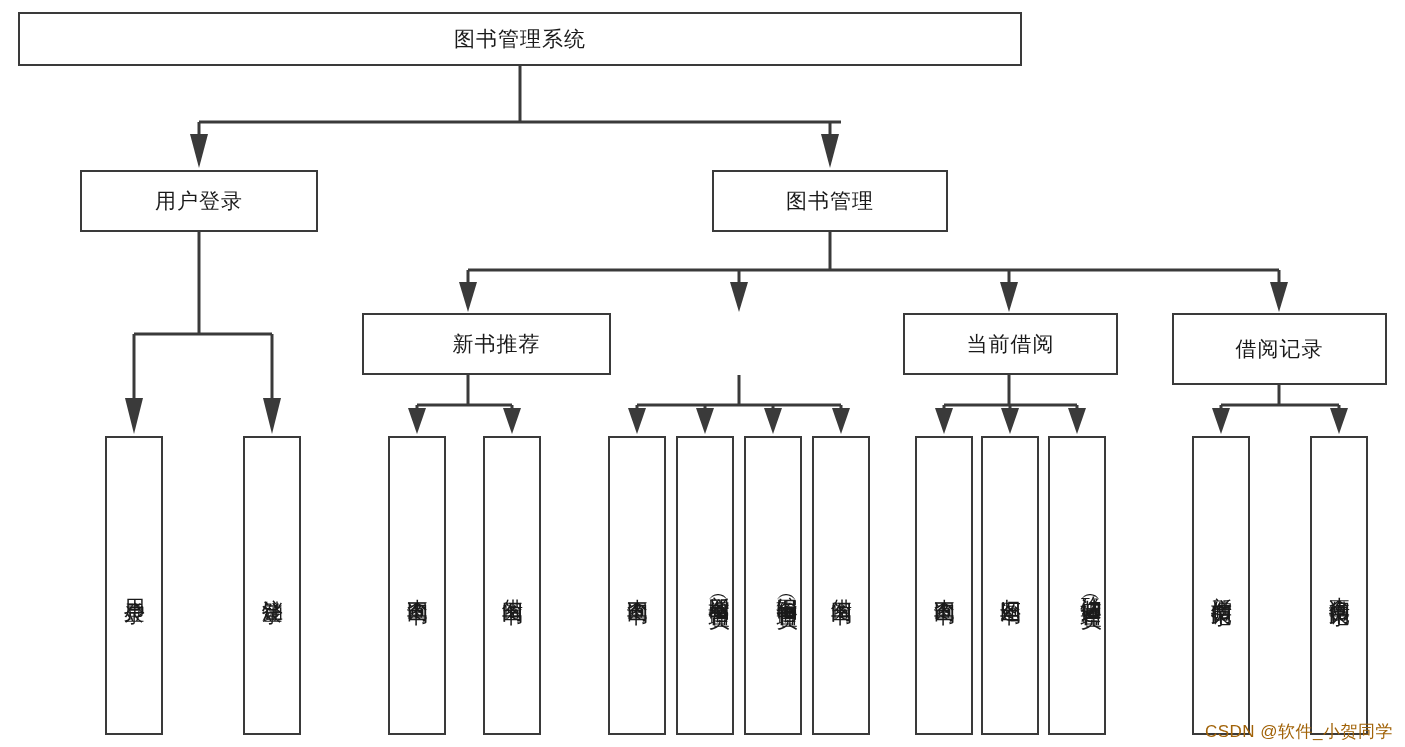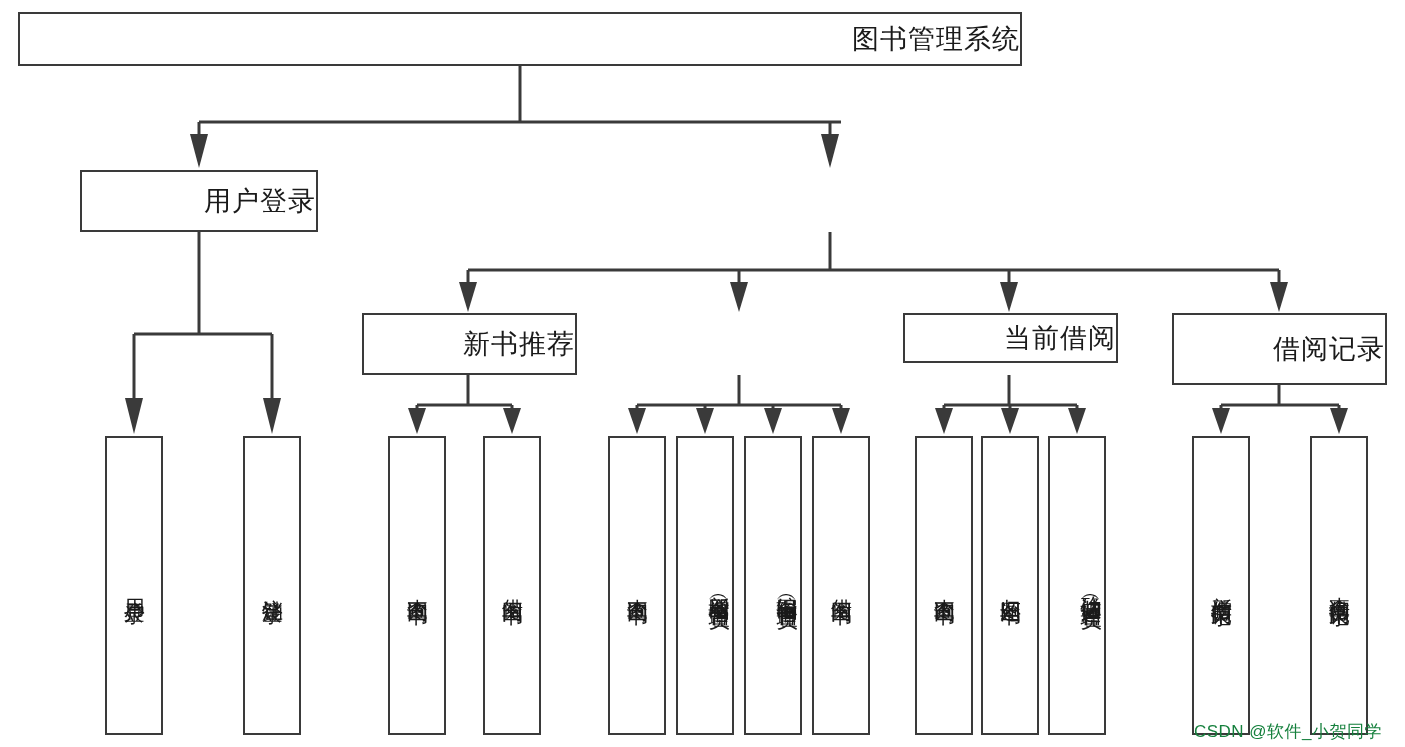--- a/index.html
+++ b/index.html
@@ -24,25 +24,24 @@
     position: absolute;
     box-sizing: border-box;
     background: #ffffff;
     border: 2px solid #3a3a3a;
     display: flex;
     align-items: center;
     justify-content: center;
     color: #1a1a1a;
   }
   .node-horizontal {
-    font-size: 27px;
+    font-size: 21px;
     line-height: 1.2;
     letter-spacing: 1px;
     white-space: nowrap;
-    justify-content: flex-end;
   }
   .node-vertical {
     writing-mode: vertical-rl;
     text-orientation: upright;
     font-size: 21px;
     line-height: 1.28;
     letter-spacing: 2px;
     align-items: flex-start;
     justify-content: center;
     padding-top: 4px;
@@ -65,24 +64,24 @@
   .conn-line {
     stroke: #3a3a3a;
     stroke-width: 3;
     fill: none;
   }
   .conn-arrow {
     fill: #3a3a3a;
   }
   .watermark {
     position: absolute;
-    right: 23px;
+    right: 12px;
     bottom: 4px;
     font-size: 17px;
-    color: #15803d;
+    color: #a16207;
     letter-spacing: 0.5px;
     white-space: nowrap;
   }
 </style>
 </head>
 <body>
 
 <div id="diagram-root">
 
   <svg class="connectors" viewBox="0 0 1405 747">
@@ -147,25 +146,28 @@
     <polygon class="conn-arrow" points="1330,408 1348,408 1339,434"></polygon>
   </svg>
 
   <div class="node node-horizontal" style="left:18px; top:12px; width:1004px; height:54px;">
     <span class="node-label">图书管理系统</span>
   </div>
 
   <div class="node node-horizontal" style="left:80px; top:170px; width:238px; height:62px;">
     <span class="node-label">用户登录</span>
   </div>
-
-  <div class="node node-horizontal" style="left:362px; top:313px; width:215px; height:62px;padding-left:20px;">
+  <div class="node node-horizontal" style="left:712px; top:170px; width:236px; height:62px;">
+    <span class="node-label">图书管理</span>
+  </div>
+
+  <div class="node node-horizontal" style="left:362px; top:313px; width:249px; height:62px;padding-left:20px;">
     <span class="node-label">新书推荐</span>
   </div>
-  <div class="node node-horizontal" style="left:903px; top:313px; width:215px; height:50px;">
+  <div class="node node-horizontal" style="left:903px; top:313px; width:215px; height:62px;">
     <span class="node-label">当前借阅</span>
   </div>
   <div class="node node-horizontal" style="left:1172px; top:313px; width:215px; height:72px;">
     <span class="node-label">借阅记录</span>
   </div>
 
   <div class="node node-vertical v-center" style="left:105px; top:436px; width:58px; height:299px;">
     <span class="node-label">用户登录</span>
   </div>
   <div class="node node-vertical v-center" style="left:243px; top:436px; width:58px; height:299px;">

